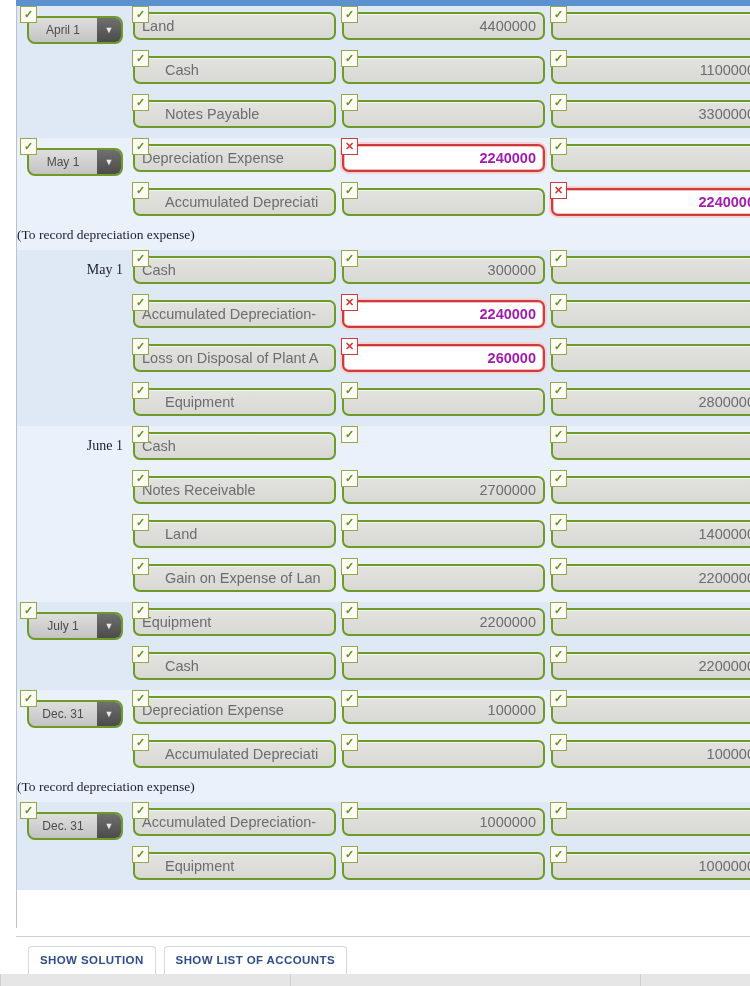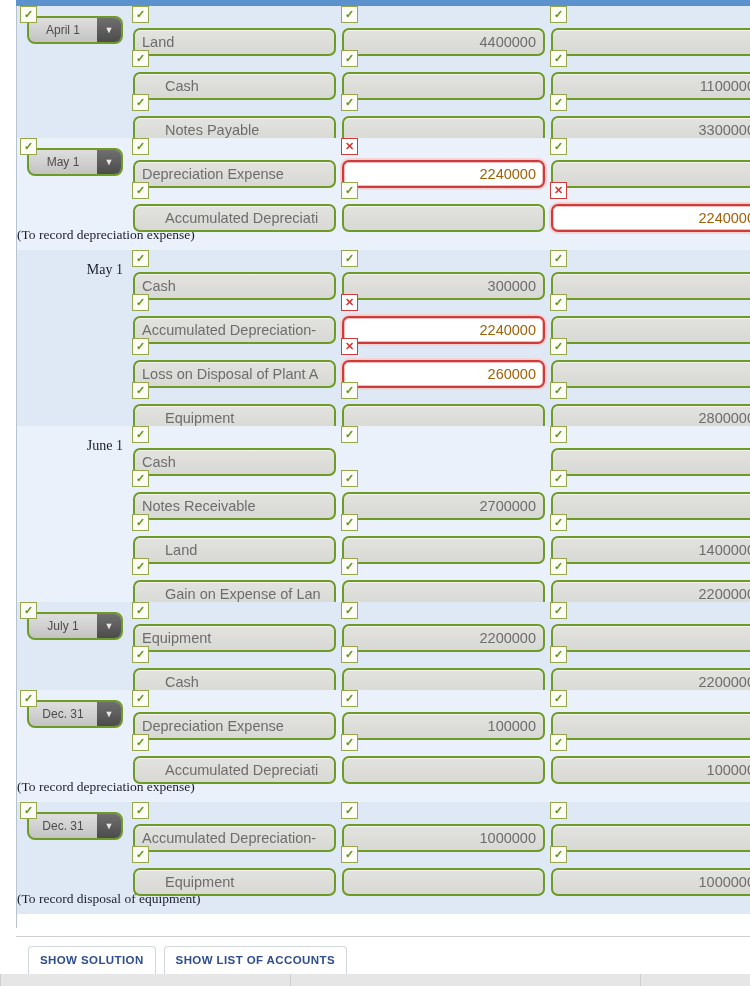--- a/index.html
+++ b/index.html
@@ -44,21 +44,21 @@
   .col-date  { position:absolute; left:4px;  top:0;  width:108px; height:44px; }
   .col-acct  { position:absolute; left:116px;top:0;  width:203px; height:44px; }
   .col-debit { position:absolute; left:325px;top:0;  width:203px; height:44px; }
   .col-credit{ position:absolute; left:534px;top:0;  width:213px; height:44px; }
 
   
   .fieldwrap { position:absolute; left:0; top:6px; width:100%; height:32px; }
 
   
   .fld {
-    position:absolute; left:0; top:16px; width:100%; height:28px;
+    position:absolute; left:0; top:0; width:100%; height:28px;
     border:2px solid #6e9b26;
     border-radius:7px;
     background:linear-gradient(#e2e2de,#d8d8d4);
     box-shadow:inset 0 1px 0 #f2f2ee;
   }
   .fld .txt {
     position:absolute; left:0; top:0; right:0; bottom:0;
     display:flex; align-items:center;
     font-size:14.5px; color:#6d6d6d;
     white-space:nowrap; overflow:hidden;
@@ -67,21 +67,21 @@
   .fld.acct .txt { justify-content:flex-start; }
   .fld.acct.indent .txt { padding-left:30px; }
   .fld.amt .txt { justify-content:flex-end; color:#6d6d6d; }
 
   
   .fld.err {
     border:2px solid #cf3a3a;
     background:#ffffff;
     box-shadow:0 0 0 2px #f6d3d3, inset 0 0 0 1px #f0bcbc;
   }
-  .fld.err .txt { color:#a16207; font-weight:400;padding-left:48px; }
+  .fld.err .txt { color:#a21caf; font-weight:700;padding-left:48px; }
 
   
   .badge {
     position:absolute; left:-1px; top:-6px;
     width:17px; height:17px;
     background:#fdfdf6;
     border:1px solid #93a84a;
     display:flex; align-items:center; justify-content:center;
     font-size:11px; line-height:1; color:#5f9321; font-weight:bold;
     z-index:4;
@@ -701,21 +701,20 @@
           </div>
           <div class="col-credit">
             <div class="fieldwrap">
               <div class="fld amt">
                 <span class="txt">1000000</span>
               </div>
               <div class="badge">✓</div>
             </div>
           </div>
         </div>
-        <div class="memo">(To record disposal of equipment)</div>
       </div>
     </div>
 </div>
 
 <div class="footer">
   <div class="divider"></div>
   <div class="tabs" id="tabs">
       <div class="tabbtn">SHOW SOLUTION</div>
       <div class="tabbtn">SHOW LIST OF ACCOUNTS</div>
     </div>

